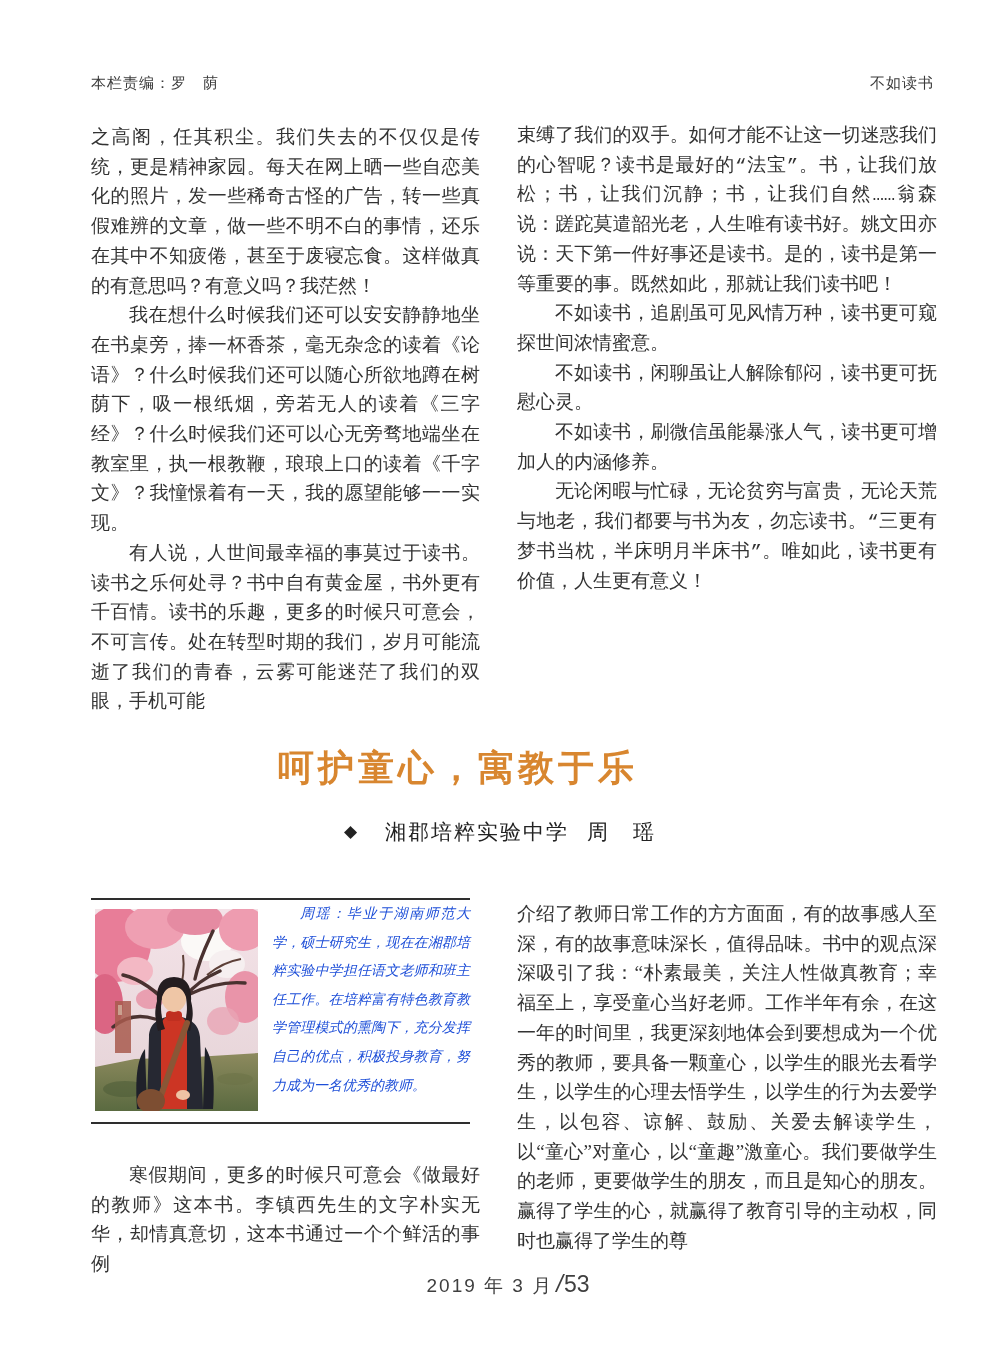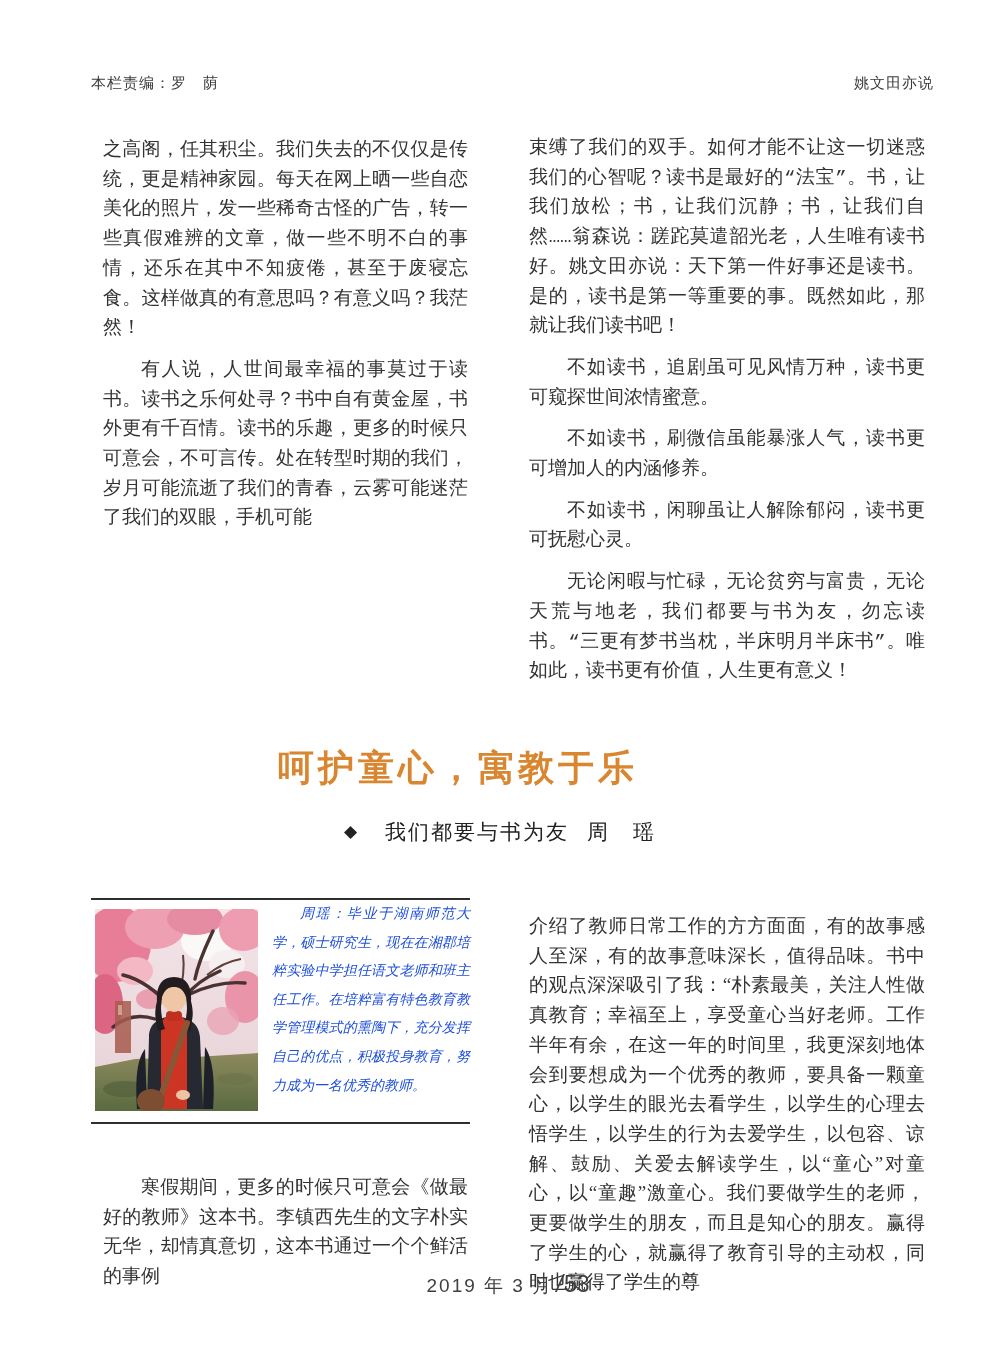--- a/index.html
+++ b/index.html
@@ -11,21 +11,21 @@
   .page{position:absolute;inset:0;background:#ffffff;}
 
   
   .hdr{position:absolute;top:74px;left:91px;right:66px;display:flex;
        justify-content:space-between;font-family:Liberation Serif, serif;
        font-size:15px;color:#3a3a3a;letter-spacing:1px;gap:40px;}
 
   
   .col{position:absolute;font-size:19px;line-height:29.7px;text-align:justify;
        text-justify:inter-ideograph;color:#333;}
-  .col p{margin:12px;}
+  .col p{margin:0;}
   .col p.ind{text-indent:2em;}
   .colL1{top:122px;left:91px;width:389px;}
   .colR1{top:122px;left:517px;width:420px;font-family:Liberation Mono, monospace;}
 
   
   .art-title{position:absolute;top:744px;left:0;width:916px;text-align:center;
        font-size:36px;font-weight:bold;letter-spacing:4px;}
   .byline{position:absolute;top:818px;left:0;width:1000px;text-align:center;
        font-size:21px;color:#222;letter-spacing:2px;}
   .byline .bullet{font-size:17px;position:relative;top:-2px;margin-right:26px;}
@@ -51,39 +51,40 @@
   .ftr .sep{font-size:24px;font-style:italic;margin:0 1px 0 3px;}
   .ftr .pageno{font-size:23px;text-align:right;}
 </style>
 </head>
 <body>
 
 <div class="page">
 
   <div class="hdr">
     <span>本栏责编：罗　荫</span>
-    <span>姚文田亦说</span>
+    <span>不如读书</span>
   </div>
 
   <div class="col colL1">
     <p>之高阁，任其积尘。我们失去的不仅仅是传统，更是精神家园。每天在网上晒一些自恋美化的照片，发一些稀奇古怪的广告，转一些真假难辨的文章，做一些不明不白的事情，还乐在其中不知疲倦，甚至于废寝忘食。这样做真的有意思吗？有意义吗？我茫然！</p>
+    <p class="ind">我在想什么时候我们还可以安安静静地坐在书桌旁，捧一杯香茶，毫无杂念的读着《论语》？什么时候我们还可以随心所欲地蹲在树荫下，吸一根纸烟，旁若无人的读着《三字经》？什么时候我们还可以心无旁骛地端坐在教室里，执一根教鞭，琅琅上口的读着《千字文》？我憧憬着有一天，我的愿望能够一一实现。</p>
     <p class="ind">有人说，人世间最幸福的事莫过于读书。读书之乐何处寻？书中自有黄金屋，书外更有千百情。读书的乐趣，更多的时候只可意会，不可言传。处在转型时期的我们，岁月可能流逝了我们的青春，云雾可能迷茫了我们的双眼，手机可能</p>
   </div>
 
   <div class="col colR1">
     <p>束缚了我们的双手。如何才能不让这一切迷惑我们的心智呢？读书是最好的“法宝”。书，让我们放松；书，让我们沉静；书，让我们自然……翁森说：蹉跎莫遣韶光老，人生唯有读书好。姚文田亦说：天下第一件好事还是读书。是的，读书是第一等重要的事。既然如此，那就让我们读书吧！</p>
     <p class="ind">不如读书，追剧虽可见风情万种，读书更可窥探世间浓情蜜意。</p>
+    <p class="ind">不如读书，闲聊虽让人解除郁闷，读书更可抚慰心灵。</p>
     <p class="ind">不如读书，刷微信虽能暴涨人气，读书更可增加人的内涵修养。</p>
-    <p class="ind">不如读书，闲聊虽让人解除郁闷，读书更可抚慰心灵。</p>
     <p class="ind">无论闲暇与忙碌，无论贫穷与富贵，无论天荒与地老，我们都要与书为友，勿忘读书。“三更有梦书当枕，半床明月半床书”。唯如此，读书更有价值，人生更有意义！</p>
   </div>
 
   <div class="art-title" id="titleEl" style="color: rgb(216, 134, 47);">呵护童心，寓教于乐</div>
   <div class="byline">
-    <span class="bullet">◆</span><span>我们都要与书为友</span><span class="author">周　瑶</span>
+    <span class="bullet">◆</span><span>湘郡培粹实验中学</span><span class="author">周　瑶</span>
   </div>
 
   <div class="bio-box">
     <svg class="photo" viewBox="0 0 163 202" preserveAspectRatio="none">
       <defs>
         <linearGradient id="sky" x1="0" y1="0" x2="0" y2="1">
           <stop offset="0" stop-color="#f4e3e8"></stop>
             <stop offset="1" stop-color="#e4d2d6"></stop>
         </linearGradient>
         <linearGradient id="grass" x1="0" y1="0" x2="0" y2="1">

